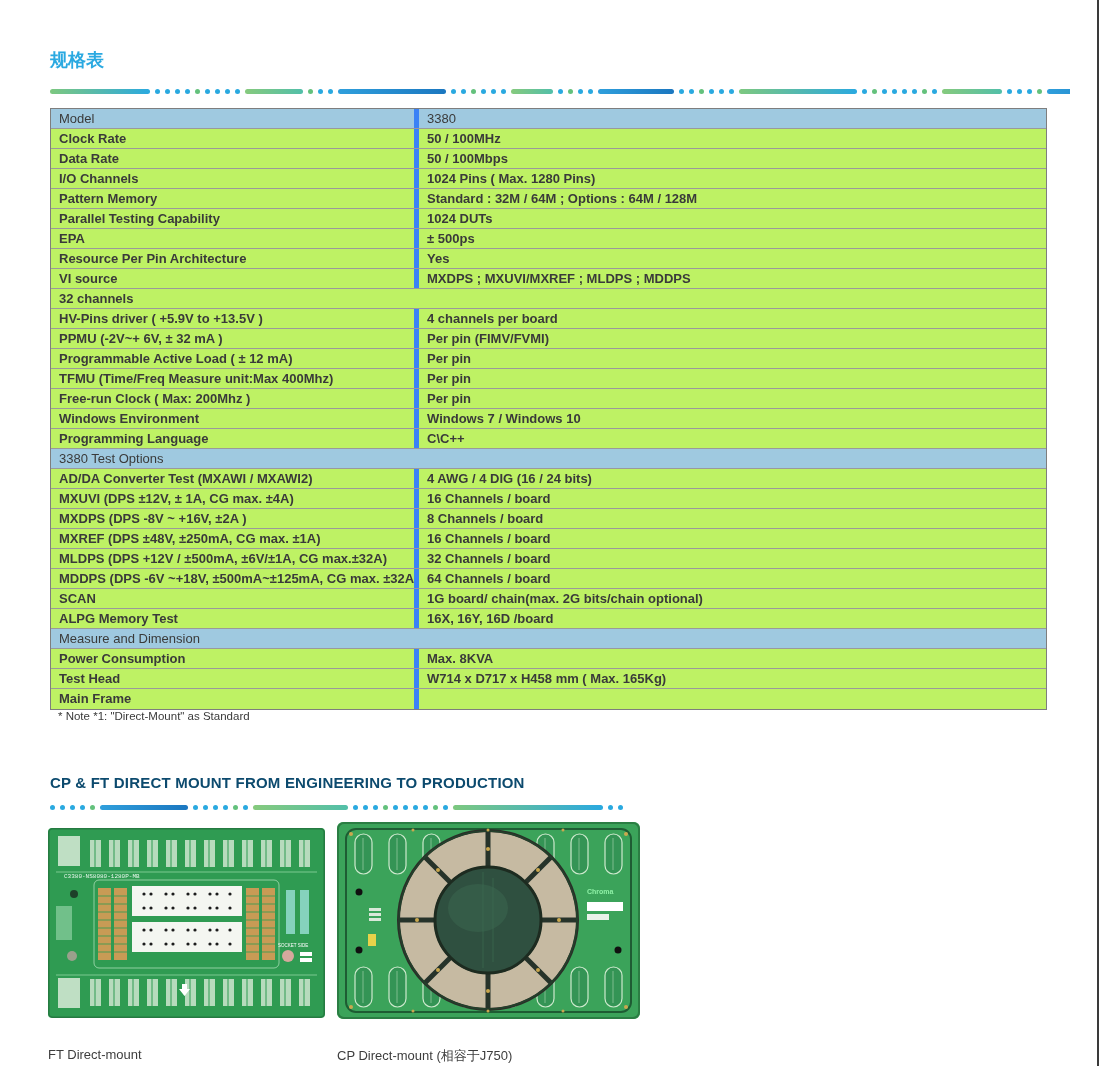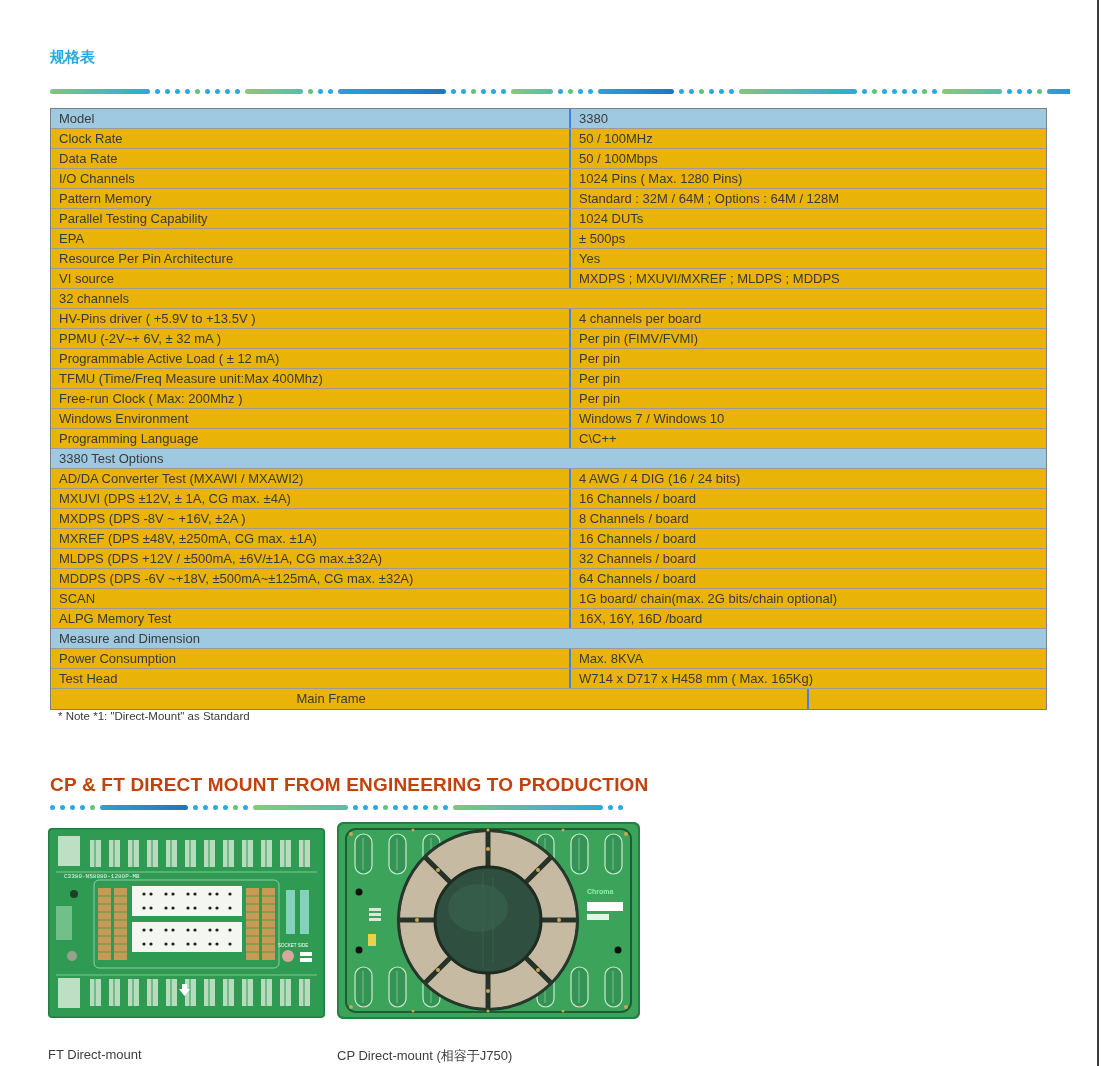--- a/index.html
+++ b/index.html
@@ -2,48 +2,48 @@
 <html><head>
 <meta charset="utf-8">
 <style>
   html,body{margin:0;padding:0;background:#ffffff;}
   .page{
     position:relative; width:1102px; height:1066px; background:#ffffff;
     font-family:"Liberation Sans", sans-serif; color:#3a3a3a; overflow:hidden;
   }
   .page-edge{position:absolute; top:0; left:1097px; width:2px; height:1066px; background:#3a3a3a;}
 
-  .sec1-title{position:absolute; left:50px; top:48px; font-size:15px; font-weight:bold; color:#2AA9E1;}
+  .sec1-title{position:absolute; left:50px; top:48px; font-size:18px; font-weight:bold; color:#2AA9E1;}
   .divider{position:absolute; height:7px; display:flex; align-items:center; overflow:hidden;}
   #divider1{left:50px; top:88px; width:1020px;}
   #divider2{left:50px; top:804px; width:578px;}
   .divider .bar{height:5px; border-radius:3px; flex:0 0 auto; margin-right:5px;}
   .divider .dot{width:5px; height:5px; border-radius:50%; flex:0 0 auto; margin-right:5px;}
   .bar-gb{background:linear-gradient(90deg,#7dc87f,#2aa9e0);}
   .bar-g{background:linear-gradient(90deg,#86ca7d,#52bfa9);}
   .bar-b{background:linear-gradient(90deg,#2f9fdc,#1b77c0);}
   .dot-b{background:#2aa9e0;}
   .dot-g{background:#63c17c;}
 
   .spec-table{
     position:absolute; left:50px; top:108px; width:997px;
     border:1px solid #7e7e7e; box-sizing:border-box; background:#DEECF5;
   }
   .t-row{display:flex; height:20px; box-sizing:border-box; border-bottom:1px solid #9a9a9a; font-size:13px; line-height:19px;}
-  .t-row:last-child{border-bottom:none;justify-content:center;}
-  .t-row .c1{width:520px; box-sizing:border-box; padding-left:8px; border-right:2px solid #3b82f6; white-space:nowrap; overflow:hidden;}
+  .t-row:last-child{border-bottom:none;}
+  .t-row .c1{width:368px; box-sizing:border-box; padding-left:8px; border-right:5px solid #3b82f6; white-space:nowrap; overflow:hidden;}
   .t-row .c2{flex:1; box-sizing:border-box; padding-left:8px; white-space:nowrap; overflow:hidden;}
   .t-row.hdr{background:#9FC9E0;}
   .t-row.sect{background:#9FC9E0;}
   .t-row.sect .c1{border-right:none; width:auto; flex:1;border-radius:8px;}
-  .t-row.body{background:#eab308;}
+  .t-row.body{background:#bef264;font-weight:bold;}
 
   .note{position:absolute; left:58px; top:710px; font-size:11.5px; color:#3a3a3a;}
 
-  .sec2-title{position:absolute; left:50px; top:774px; font-size:19px; font-weight:600; color:#c2410c; letter-spacing:0.2px;}
+  .sec2-title{position:absolute; left:50px; top:774px; font-size:15px; font-weight:600; color:#0c4a6e; letter-spacing:0.2px;}
 
   .board{position:absolute;}
   #board-ft{left:48px; top:828px; width:277px; height:190px;}
   #board-cp{left:337px; top:822px; width:303px; height:197px;}
   .caption{position:absolute; top:1026px; font-size:13px; color:#3d3d3d;margin-top:21px;}
   #caption-ft{left:48px;}
   #caption-cp{left:337px;}
 </style>
 </head>
 <body>

